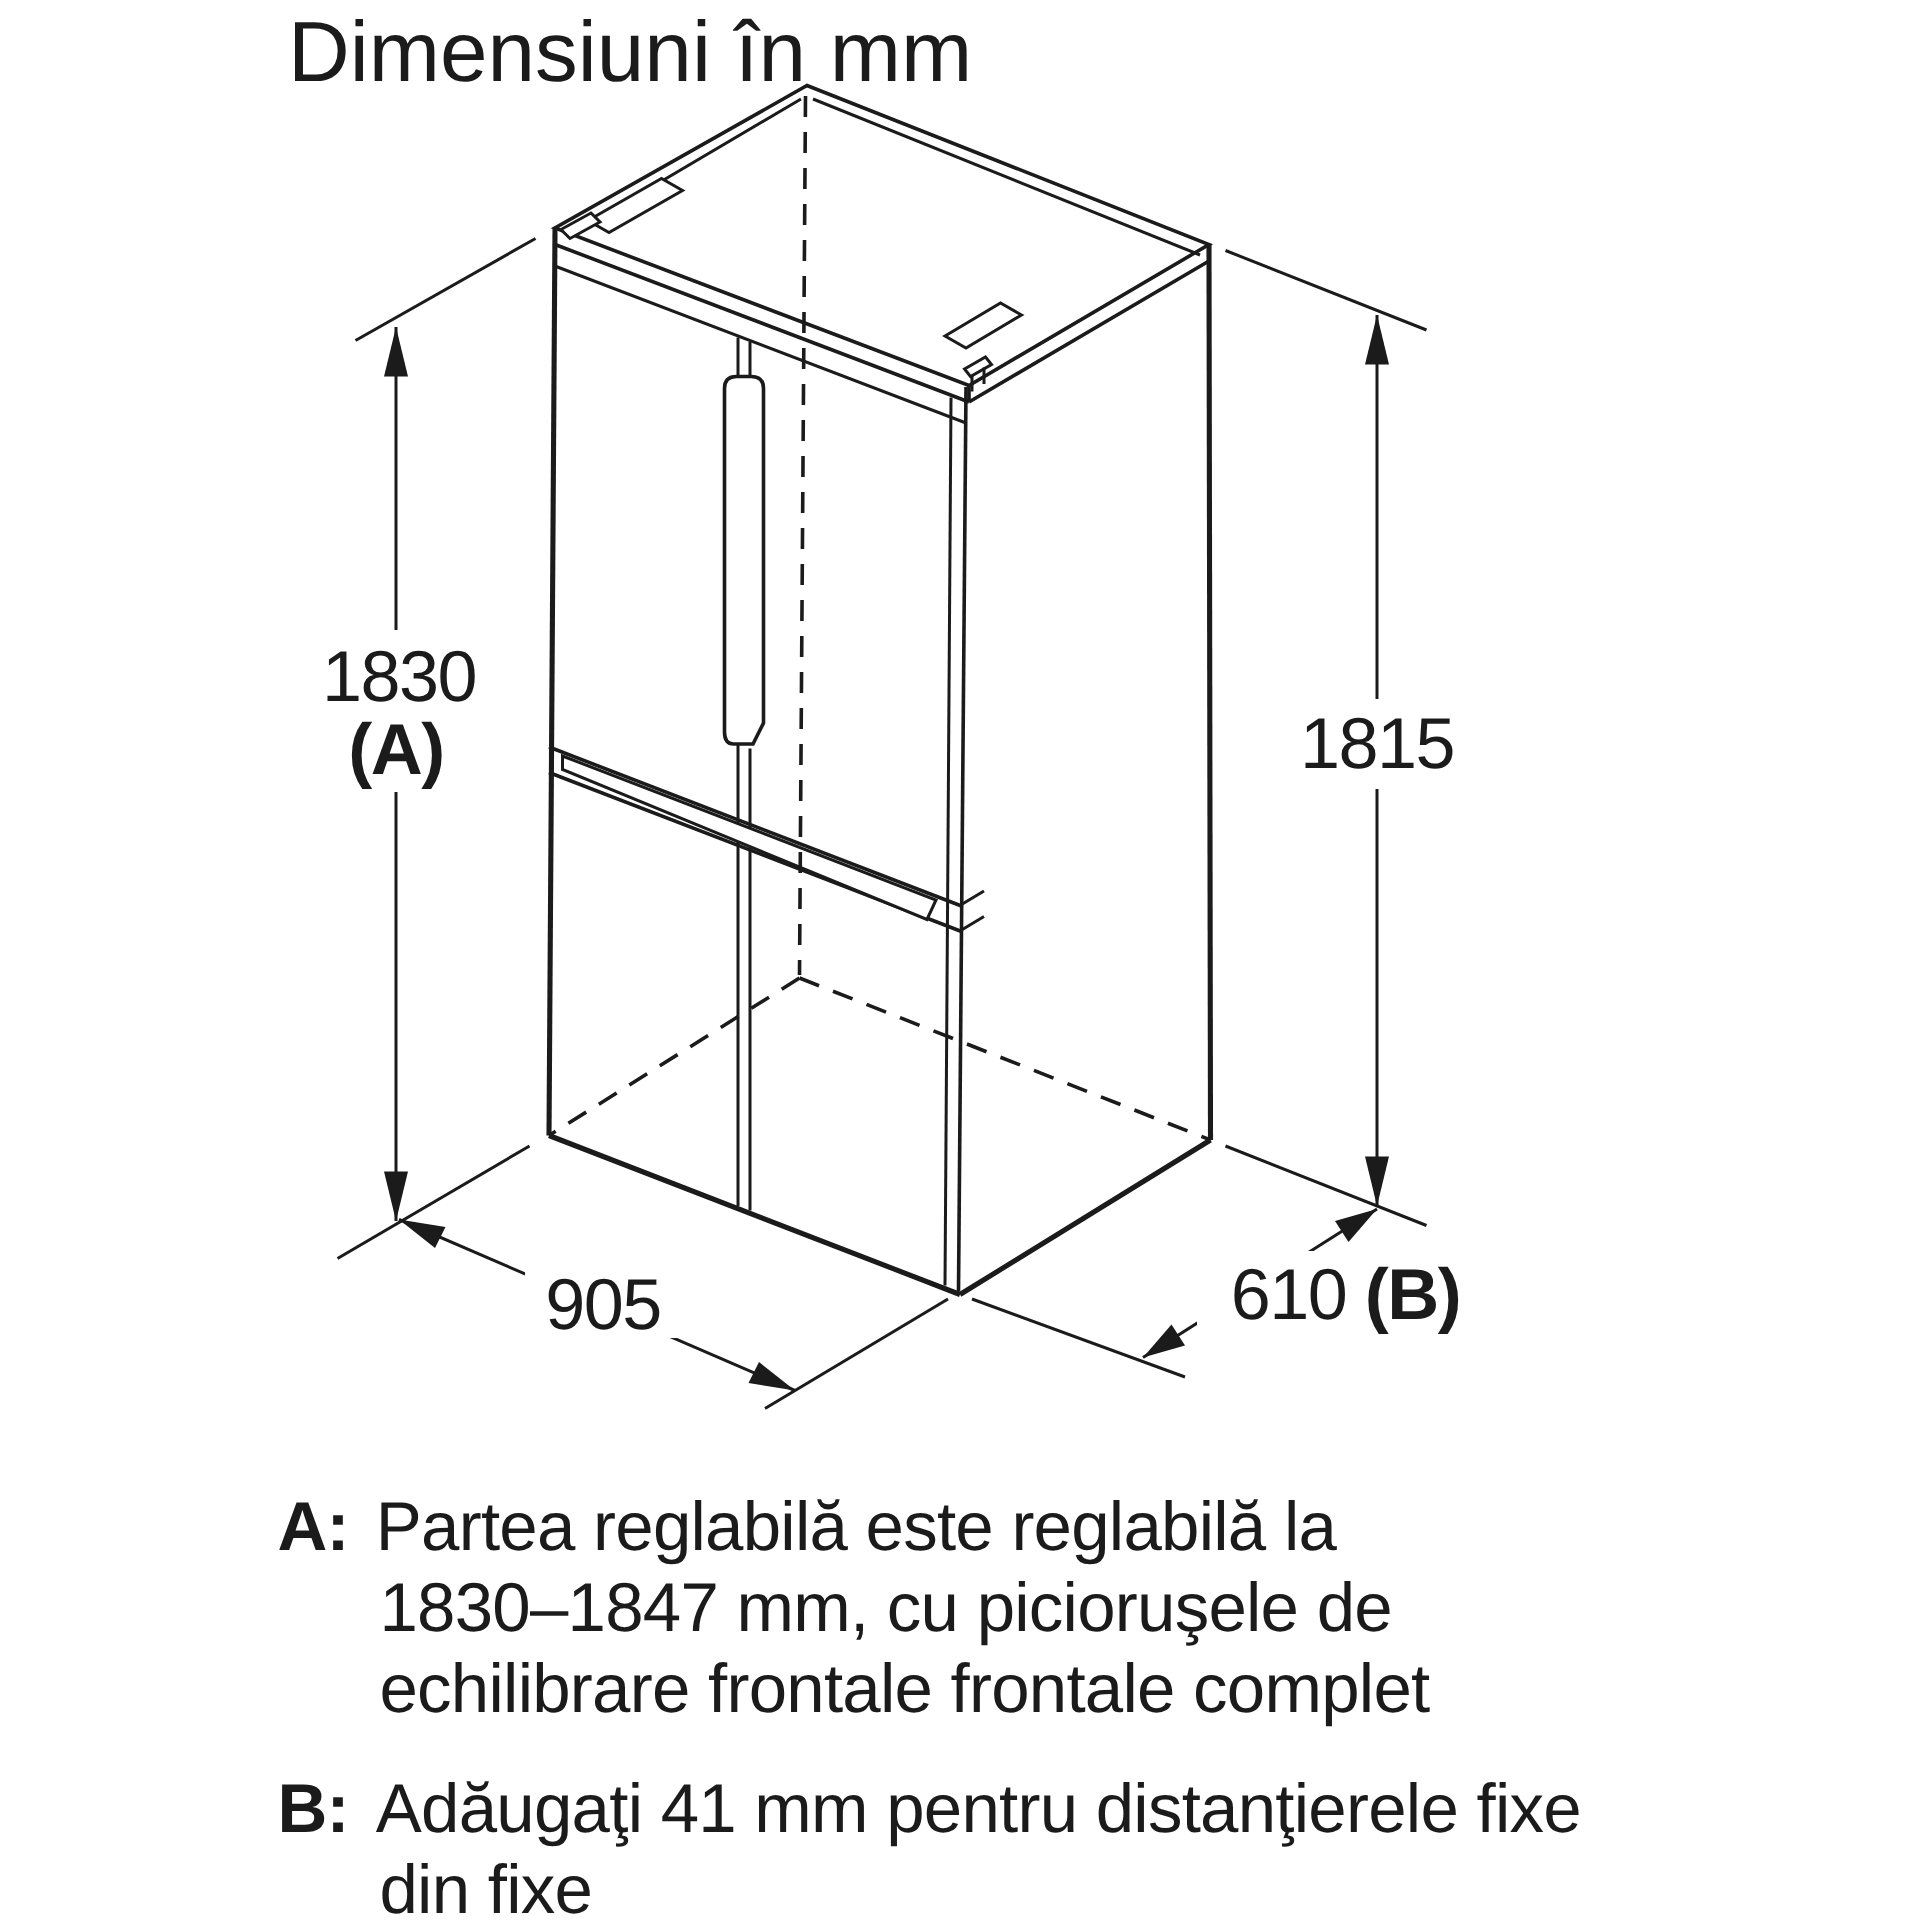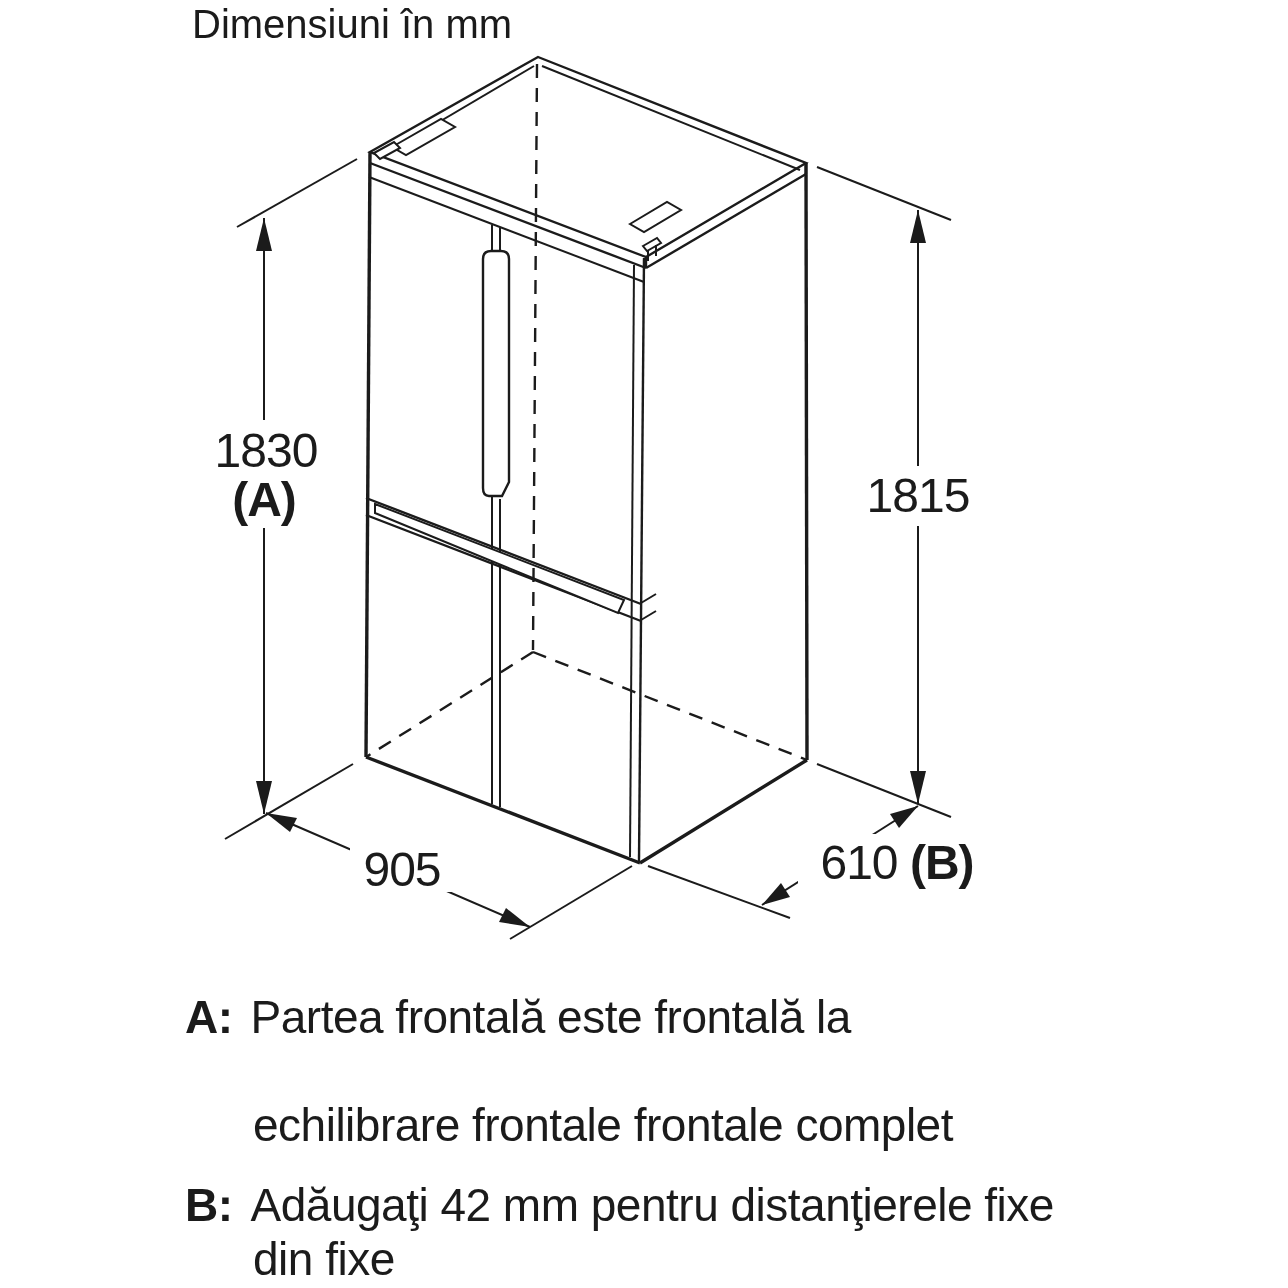--- a/index.html
+++ b/index.html
@@ -1,21 +1,21 @@
 <!DOCTYPE html>
 <html><head>
 <meta charset="utf-8">
 <style>
   html,body{margin:0;padding:0;background:#ffffff;}
   .page{
     position:relative;width:1288px;height:1288px;background:#fff;overflow:hidden;
     font-family:"Liberation Sans", sans-serif;color:#1b1b1b;
   }
   .title{
-    position:absolute;left:192px;top:2px;font-size:40px;letter-spacing:0;
+    position:absolute;left:192px;top:2px;font-size:57px;letter-spacing:0;
     color:#1b1b1b;white-space:nowrap;
   }
   svg.drawing{position:absolute;left:0;top:0;}
   .notes{position:absolute;left:185px;top:990px;width:1070px;font-size:46px;line-height:54px;letter-spacing:-0.5px;}
   .note{padding-left:68px;text-indent:-68px;margin:0 0 26px 0;}
   .note-prefix{font-weight:bold;margin-right:18px;}
   .dim-label{font-size:48px;letter-spacing:-1px;fill:#1b1b1b;}
   .dim-label-bold{font-weight:bold;}
   .ln{stroke:#1b1b1b;fill:none;}
   .w34{stroke-width:3.4px;}
@@ -129,23 +129,23 @@
       <polygon class="arrow" points="918,806 899,828 890,814"></polygon>
       <rect x="798" y="834" width="200" height="54" fill="#ffffff"></rect>
       <text class="dim-label" x="897" y="879" text-anchor="middle">
         <tspan>610 </tspan><tspan class="dim-label-bold">(B)</tspan>
       </text>
     </g>
   </svg>
 
   <div class="notes">
     <div class="note">
-      <span class="note-prefix">A:</span><span>Partea frontală este frontală la</span><br>
-      <br>
+      <span class="note-prefix">A:</span><span>Partea reglabilă este reglabilă la</span><br>
+      <span>1830–1847 mm, cu picioruşele de</span><br>
       <span>echilibrare frontale frontale complet</span>
     </div>
     <div class="note">
-      <span class="note-prefix">B:</span><span>Adăugaţi 42 mm pentru distanţierele fixe</span><br>
+      <span class="note-prefix">B:</span><span>Adăugaţi 41 mm pentru distanţierele fixe</span><br>
       <span>din fixe</span>
     </div>
   </div>
 
 </div>
 
 </body></html>

